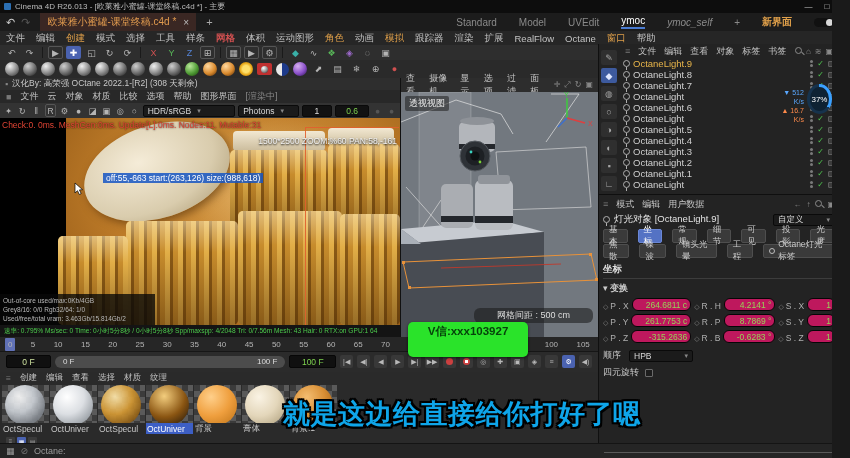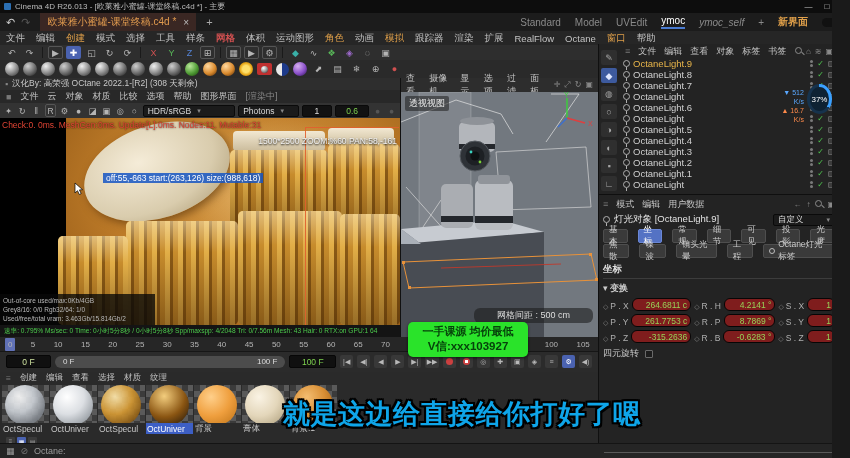--- a/index.html
+++ b/index.html
@@ -16,22 +16,22 @@
 
   
   #tabrow { position:absolute; left:0; top:13px; width:850px; height:18px; background:#1c1c1c;
     display:flex; align-items:center; color:#999; font-size:10px; }
   .histico { color:#c9c9c9; font-size:11px; margin-left:6px; }
   .histico.dim { color:#555; }
   #doctab { margin-left:10px; height:18px; background:#3a2723; color:#e09a4e; display:flex;
     align-items:center; padding:0 7px; gap:7px; font-size:10px; }
   #doctab .x { color:#bbb; }
   .addtab { margin-left:10px; color:#aaa; font-size:11px; }
-  #laytabs { margin-left:auto; display:flex; align-items:center; gap:14px; font-size:10px;
-    color:#8a8a8a; padding-right:8px; }
+  #laytabs { margin-left:auto; display:flex; align-items:center; gap:22px; font-size:10px;
+    color:#8a8a8a; padding-right:16px; }
   #laytabs .lt.active { color:#fff; border-bottom:2px solid #4a7bd0; padding-bottom:1px; }
   #laytabs .lt.italic { font-style:italic; }
   #laytabs .newui { color:#e0a04a; font-weight:bold; }
   .toggle { width:20px; height:9px; background:#111; border-radius:5px; position:relative; }
   .toggle::after { content:""; position:absolute; right:1px; top:1px; width:7px; height:7px;
     border-radius:50%; background:#d8d8d8; }
 
   
   #menubar { position:absolute; left:0; top:31px; width:850px; height:14px; background:#262626;
     display:flex; align-items:center; gap:11px; padding:0 6px; font-size:9.5px; color:#c2c2c2;
@@ -211,21 +211,21 @@
     flex:1 1 auto; gap:3px; }
   .atab.act { background:#5472c4; border-color:#6a87d6; color:#fff; }
   .bulb { width:6px; height:6px; border:1px solid #bbb; border-radius:50%; flex:none; }
   #sect { margin-top:5px; border-bottom:1px solid #3c3c3c; padding-bottom:2px; font-size:9.5px;
     font-weight:bold; color:#ddd; }
   #xform { margin-top:3px; font-size:9px; font-weight:bold; color:#ccc; }
   .coordgrid { margin-top:3px; display:flex; flex-direction:column; gap:3px; }
   .crow { display:flex; align-items:flex-end; gap:3px; }
   .clabel { font-size:8.5px; color:#b0b0b0; white-space:nowrap; }
   .clabel::before { content:"◇ "; color:#777; font-size:7px; }
-  .cval { height:13px; background:#7f1d1d; border:1px solid #060606; color:#97d258; font-size:8.5px;
+  .cval { height:13px; background:#be185d; border:1px solid #060606; color:#97d258; font-size:8.5px;
     display:flex; align-items:center; justify-content:flex-end; padding:0 3px; border-radius:6px;
     white-space:nowrap; }
   .w62 { width:60px; } .w52 { width:52px; } .w30 { width:28px; }
   #orderrow { margin-top:6px; display:flex; align-items:center; gap:8px; font-size:9px; }
   #orderrow .dd { width:64px; justify-content:space-between; }
   #quatrow { margin-top:4px; display:flex; align-items:center; gap:6px; font-size:9px; }
   .cbox { width:8px; height:8px; background:#1d1d1d; border:1px solid #6a6a6a; border-radius:1px; }
   #freeze { margin-top:9px; font-size:9.5px; font-weight:bold; color:#ddd; }
   #sidetabs { position:absolute; right:0; top:160px; width:12px; display:flex; flex-direction:column;
     gap:3px; }
@@ -797,35 +797,41 @@
         </div>
         <div class="crow">
           <span class="clabel">P . Z</span>
           <span class="cval w62">-315.2636</span>
           <span class="clabel">R . B</span>
           <span class="cval w52">-0.6283 °</span>
           <span class="clabel">S . Z</span>
           <span class="cval w30">1</span>
         </div>
       </div>
+      <div id="orderrow">
+        <span>顺序</span>
+        <span class="dd">
+          <span>HPB</span>
+          <span class="arr">▾</span>
+        </span>
+      </div>
       <div id="quatrow">
         <span>四元旋转</span>
         <span class="cbox"></span>
       </div>
     </div>
     <div id="sidetabs">
       <span class="stab act">属性</span>
       <span class="stab">层</span>
       <span class="stab">构造</span>
     </div>
     <div id="rdivider"></div>
   </div>
 
   <div id="badge">
-    <div class="b1">一手课源 均价最低</div>
     <div class="b2">V信:xxx103927</div>
   </div>
   <div id="netov">
     <div id="speeds">
       <div class="dn">▼ 512 K/s</div>
       <div class="up">▲ 16.7 K/s</div>
     </div>
     <div id="ring">
       <span>37%</span>
     </div>

